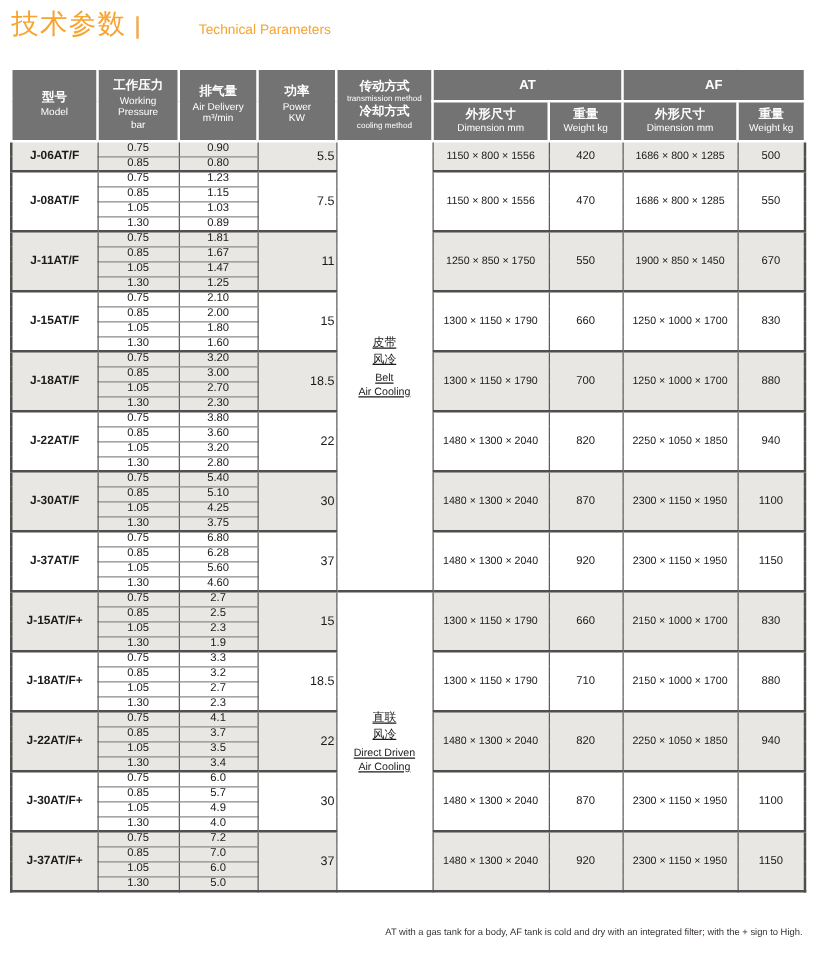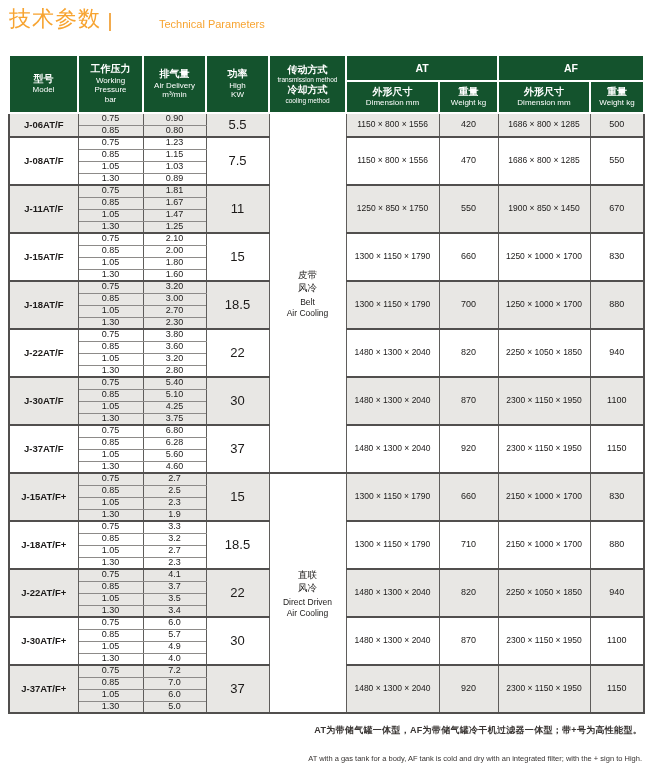--- a/index.html
+++ b/index.html
@@ -10,39 +10,39 @@
   
   .title-bar { position:absolute; left:9px; top:4px; display:flex; align-items:flex-end; }
   .title-zh { font-size:22px; color:#f7a431; letter-spacing:1px; }
   .title-sep { width:2px; height:18px; background:#f2ab4e; margin:0 7px 3px 8px; }
   .title-en { font-size:11px; color:#f7a431; margin-bottom:4px;margin-left:41px; }
 
   
   .tp-table { position:absolute; left:8px; top:54px; width:635px;
               border-collapse:collapse; table-layout:fixed; border:2px solid #514f4e; }
 
-  thead th { background:#14532d; color:#fff; border:2px solid #ffffff;
+  thead th { background:#737373; color:#fff; border:2px solid #ffffff;
              padding:1px 0; vertical-align:middle;margin-left:24px; }
   thead tr.h-row1 { height:26px; }
   thead tr.h-row2 { height:32px; }
   .h-zh { display:block; font-size:10px; font-weight:bold; line-height:1.25; white-space:pre-line; }
   .h-en { display:block; font-size:8px; font-weight:normal; line-height:1.2; white-space:pre-line; }
   th.method-h .h-en { font-size:6.5px; }
   th.group-h { font-size:10.5px; font-weight:bold; }
 
   tbody td { text-align:center; vertical-align:middle; color:#1c1a19;
              font-size:9px; line-height:1.1; height:12px; padding:0 1px; background:#fff;
              border-left:1px solid #5f5d5b; border-right:1px solid #5f5d5b;
              border-top:1px solid #8d8b89; border-bottom:1px solid #8d8b89; }
   tbody tr.shaded td { background:#e8e7e4; }
   tbody tr.group-start > td { border-top:2px solid #514f4e; }
   tbody td.model { font-size:9.5px;font-weight:bold; }
-  tbody td.power { font-size:13px; }
+  tbody td.power { font-size:10px;text-align:right; }
   tbody td.dim { font-size:8.5px; }
-  tbody td.method { background:#fff !important; }
+  tbody td.method { background:#fff !important;text-decoration:underline; }
   .m-zh { font-size:9.5px; line-height:1.45; white-space:pre-line; }
   .m-en { font-size:8.5px; line-height:1.25; margin-top:2px; white-space:pre-line; }
 
   
   .footnote { position:absolute; right:8px; top:724px; text-align:right; color:#383432; }
   .fn-zh { font-size:9px; font-weight:bold; letter-spacing:0.3px; }
   .fn-en { font-size:7.5px; margin-top:17px; }
 </style>
 </head>
 <body>
@@ -79,21 +79,21 @@
 Pressure
 bar</span>
         </th>
         <th rowspan="2">
           <span class="h-zh">排气量</span>
           <span class="h-en">Air Delivery
 m³/min</span>
         </th>
         <th rowspan="2">
           <span class="h-zh">功率</span>
-          <span class="h-en">High
+          <span class="h-en">Power
 KW</span>
         </th>
         <th rowspan="2" class="method-h">
           <span class="h-zh">传动方式</span>
           <span class="h-en">transmission method</span>
           <span class="h-zh">冷却方式</span>
           <span class="h-en">cooling method</span>
         </th>
         <th colspan="2" class="group-h">AT</th>
         <th colspan="2" class="group-h">AF</th>
@@ -405,17 +405,16 @@
           <td class="num">6.0</td>
         </tr>
         <tr class="shaded">
           <td class="num">1.30</td>
           <td class="num">5.0</td>
         </tr>
       </tbody>
   </table>
 
   <div class="footnote">
-    <div class="fn-zh">AT为带储气罐一体型，AF为带储气罐冷干机过滤器一体型；带+号为高性能型。</div>
     <div class="fn-en">AT with a gas tank for a body, AF tank is cold and dry with an integrated filter; with the + sign to High.</div>
   </div>
 
 </div>
 
 </body></html>

